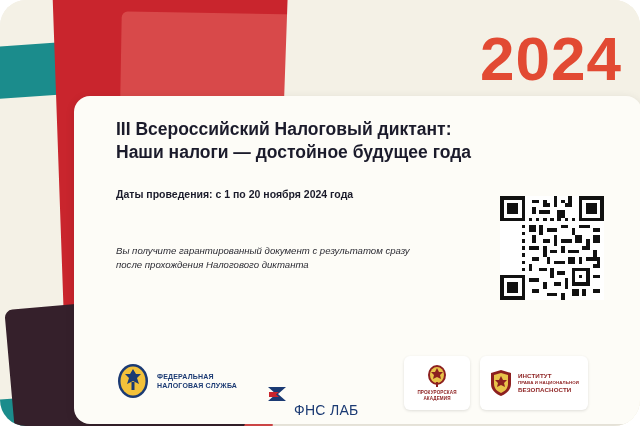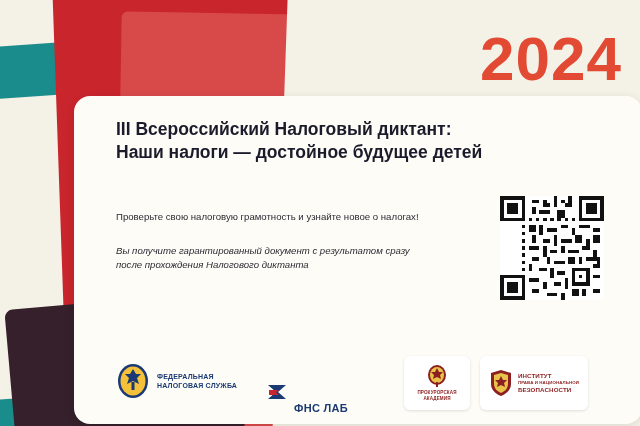--- a/index.html
+++ b/index.html
@@ -9,20 +9,21 @@
   }
   body {
     font-family: "Liberation Sans", sans-serif;
   }
   .poster {
     position: relative;
     width: 640px;
     height: 426px;
     overflow: hidden;
     background: #f2efe6;
+    border-radius: 26px;
   }
   
   .bg-cream {
     position: absolute;
     left: 0; top: 0;
     width: 640px; height: 426px;
     background: #f4f1e6;
   }
   .book-teal {
     position: absolute;
@@ -177,22 +178,22 @@
   .logo-fnslab {
     position: absolute;
     left: 192px;
     top: 14px;
     display: flex;
     align-items: center;
     gap: 6px;
   }
   .lab-mark { width: 22px; height: 22px; }
   .lab-text {
-    font-size: 11px;
-    font-weight: bold;
+    font-size: 14px;
+    font-weight: normal;
     color: #1b3a73;
     letter-spacing: 0.3px;
     margin-top: 32px;
   }
   .logo-box {
     position: absolute;
     top: 0px;
     height: 54px;
     background: #ffffff;
     border-radius: 6px;
@@ -241,25 +242,25 @@
   <div class="book-red2"></div>
   <div class="book-dark"></div>
   <div class="book-cream-right"></div>
 
   <div class="year">2024</div>
 
   <div class="card">
 
     <div class="card-title">
       <div>III Всероссийский Налоговый диктант:</div>
-      <div>Наши налоги — достойное будущее детей</div>
+      <div>Наши налоги — достойное будущее года</div>
     </div>
 
-
-    <div class="body-text t1">Проверьте свою налоговую грамотность и узнайте новое о налогах!</div>
+    <div class="card-dates">Даты проведения: с 1 по 20 ноября 2024 года</div>
+
     <div class="body-text t2">Вы получите гарантированный документ с результатом сразу после прохождения Налогового диктанта</div>
 
     <div class="qr">
       <svg width="104" height="104" viewBox="0 0 29 29" shape-rendering="crispEdges" aria-hidden="true">
         <rect width="29" height="29" fill="#ffffff"></rect>
         <g fill="#111111">
 
           <rect x="0" y="0" width="7" height="1"></rect>
             <rect x="0" y="6" width="7" height="1"></rect>
           <rect x="0" y="0" width="1" height="7"></rect>

